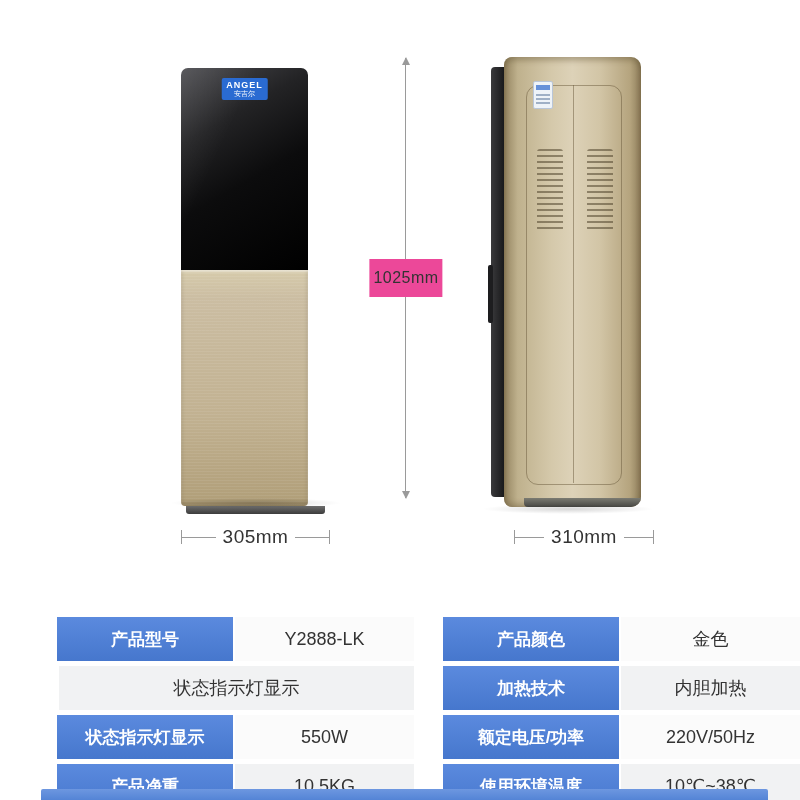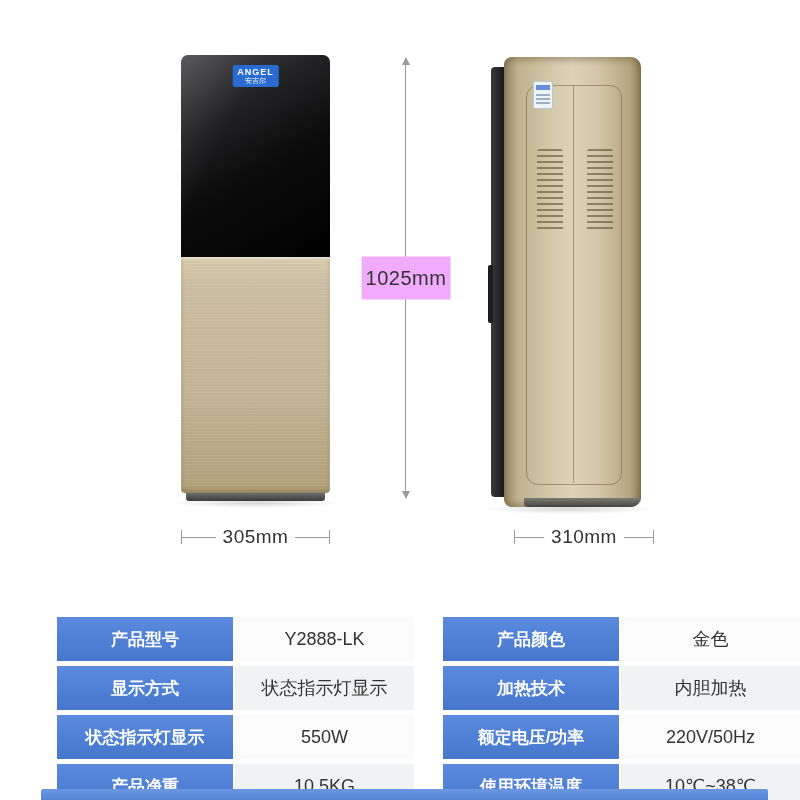--- a/index.html
+++ b/index.html
@@ -5,21 +5,21 @@
   html, body { margin: 0; padding: 0; background: #fff; }
   #stage {
     position: relative;
     width: 800px; height: 800px;
     background: #ffffff;
     overflow: hidden;
     font-family: "Liberation Sans", "DejaVu Sans", sans-serif;
   }
 
   
-  .front-unit { position: absolute; left: 181px; top: 55px; width: 149px; height: 446px; }
+  .front-unit { position: absolute; left: 181px; top: 68px; width: 127px; height: 446px; }
   .front-glass {
     position: absolute; left: 0; top: 0; width: 100%; height: 202px;
     border-radius: 7px 7px 0 0;
     background: linear-gradient(150deg, #4a4a4e 0%, #232325 28%, #0c0c0d 55%, #000 100%);
     overflow: hidden;
   }
   .front-glass .sheen {
     position: absolute; left: -30%; top: -20%; width: 95%; height: 130%;
     background: linear-gradient(115deg, rgba(255,255,255,.16), rgba(255,255,255,0) 55%);
   }
@@ -104,22 +104,22 @@
   .dim-vertical { position: absolute; left: 399px; top: 58px; width: 14px; height: 440px; }
   .dim-vline { position: absolute; left: 6px; top: 0; width: 1px; height: 100%; background: #9a9a9a; }
   .dim-arrow {
     position: absolute; left: 2.5px; width: 0; height: 0;
     border-left: 4px solid transparent; border-right: 4px solid transparent;
   }
   .dim-arrow.up   { top: -1px;    border-bottom: 8px solid #9a9a9a; }
   .dim-arrow.down { bottom: -1px; border-top: 8px solid #9a9a9a; }
   .dim-vlabel {
     position: absolute; left: 50%; top: 50%; transform: translate(-50%, -50%);
-    background: #f0abfc; padding: 10px 4px;
-    font-size: 20px; color: #333; letter-spacing: .5px; white-space: nowrap;
+    background: #ec4899; padding: 10px 4px;
+    font-size: 16px; color: #333; letter-spacing: .5px; white-space: nowrap;
   }
   .dim-horizontal {
     position: absolute; top: 526px; height: 22px;
     display: flex; align-items: center;
     color: #333; font-size: 19px; letter-spacing: .5px; text-align: center;
   }
   .dim-h-front { left: 181px; width: 149px; }
   .dim-h-side  { left: 494px; width: 140px; padding-left: 20px; }
   .dim-tick  { width: 1px; height: 14px; background: #9a9a9a; }
   .dim-hline { flex: 1; height: 1px; background: #9a9a9a; }
@@ -204,21 +204,20 @@
     <div class="dim-hline"></div>
     <div class="dim-tick"></div>
   </div>
 
   <div class="spec-col left">
     <div class="spec-row">
       <div class="spec-label">产品型号</div>
       <div class="spec-value">Y2888-LK</div>
     </div>
     <div class="spec-row">
-      <div class="spec-label">显示方式</div>
       <div class="spec-value">状态指示灯显示</div>
     </div>
     <div class="spec-row">
       <div class="spec-label">状态指示灯显示</div>
       <div class="spec-value">550W</div>
     </div>
     <div class="spec-row">
       <div class="spec-label">产品净重</div>
       <div class="spec-value">10.5KG</div>
     </div>

